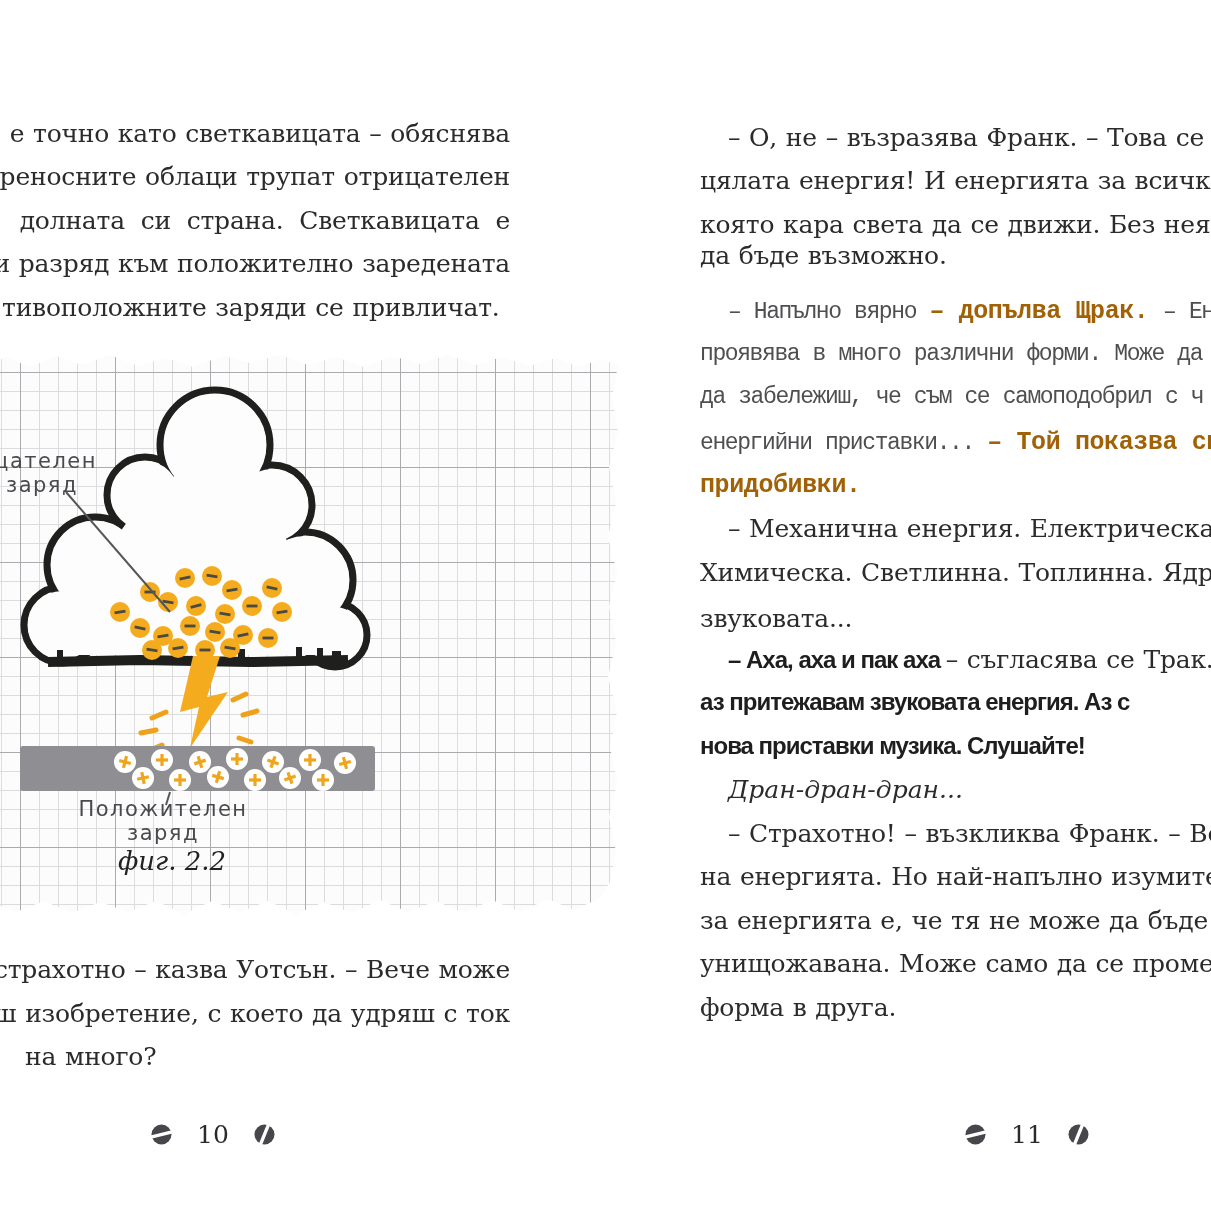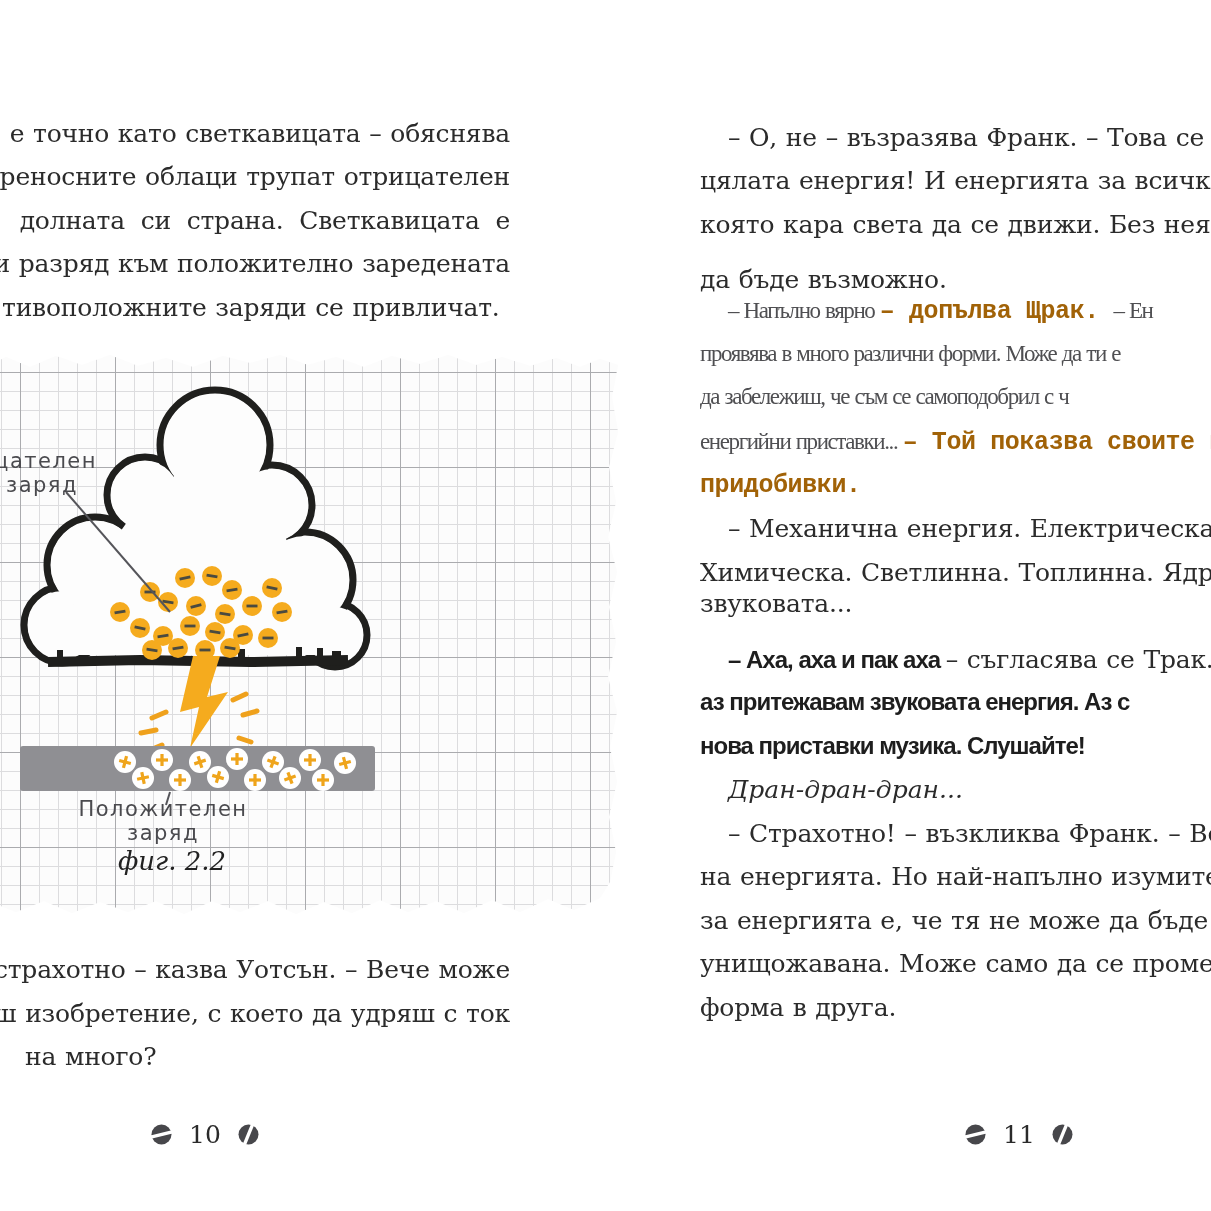--- a/index.html
+++ b/index.html
@@ -2,21 +2,21 @@
 <html><head>
 <meta charset="utf-8">
 <style>
   html,body{margin:0;padding:0;background:#ffffff;}
   .page-root{position:relative;width:1211px;height:1211px;background:#ffffff;overflow:hidden;
              font-family:"DejaVu Serif", serif;}
   
   .ln{position:absolute;white-space:nowrap;line-height:1.25;}
   .serif{font-size:25px;color:#2b2b2b;letter-spacing:-0.2px;word-spacing:1px;}
   .serifb{font-family:Liberation Mono, monospace;font-weight:bold;font-size:25px;color:#a16207;letter-spacing:-0.4px;}
-  .robo{font-family:Liberation Serif, serif;font-size:23px;color:#4f4f52;letter-spacing:-1.4px;word-spacing:1px;}
+  .robo{font-family:Liberation Mono, monospace;font-size:23px;color:#4f4f52;letter-spacing:-1.4px;word-spacing:1px;}
   .robob{font-family:Liberation Sans, sans-serif;font-weight:bold;font-size:24px;color:#1e1e1e;letter-spacing:-1px;}
   .ital{font-style:italic;font-size:25px;color:#2b2b2b;}
   .rp-line{left:700px;}
   .rp-ind{left:728px;}
   .lt-line{right:701px;}
   .ws-wide{word-spacing:8px;}
   
   .paper{position:absolute;left:-12px;top:352px;width:630px;height:566px;background-color:#fcfcfc;
     background-image:
       linear-gradient(to bottom,#aaabae 1.5px,transparent 1.5px),
@@ -26,21 +26,21 @@
     background-size:95px 95px,95px 95px,19px 19px,19px 19px;
     background-position:32px 20px,32px 20px,13px 1px,13px 1px;
     filter:drop-shadow(0 1px 2px rgba(0,0,0,0.18));
     clip-path:polygon(0px 14px,18px 5px,42px 15px,68px 4px,94px 13px,122px 3px,150px 14px,178px 6px,205px 15px,235px 4px,262px 11px,292px 3px,320px 13px,348px 5px,376px 15px,404px 4px,432px 12px,460px 3px,488px 13px,514px 5px,542px 14px,568px 6px,592px 15px,612px 7px,630px 13px,624px 45px,630px 80px,621px 115px,628px 150px,620px 185px,629px 220px,621px 255px,628px 290px,620px 325px,629px 360px,622px 395px,629px 430px,621px 465px,628px 500px,622px 530px,612px 546px,586px 558px,560px 547px,532px 560px,504px 548px,476px 561px,448px 549px,420px 560px,392px 548px,364px 561px,336px 550px,308px 562px,280px 549px,252px 560px,224px 549px,196px 562px,168px 549px,140px 560px,112px 550px,84px 561px,56px 549px,28px 560px,0px 549px);}
   .figsvg{position:absolute;left:0;top:352px;}
   .figlabel{position:absolute;white-space:nowrap;font-family:"DejaVu Sans",sans-serif;
             font-size:21px;color:#4a4a4e;letter-spacing:1.5px;}
   .figcaption{position:absolute;white-space:nowrap;font-style:italic;font-size:26px;color:#222;}
   .center-x{transform:translateX(-50%);}
   
-  .footer{position:absolute;display:flex;align-items:center;gap:16px;}
+  .footer{position:absolute;display:flex;align-items:center;gap:24px;}
   .pagenum{font-size:25px;color:#2a2a2a;}
 </style>
 </head>
 <body>
 
 <div class="page-root">
 
   <div>
 
     <div class="ln serif lt-line" style="top:118px">о е точно като светкавицата – обяснява</div>
@@ -237,29 +237,29 @@
         <circle cx="11.5" cy="11.5" r="10" fill="#47474b"></circle>
         <rect x="0.5" y="9.8" width="22" height="3.4" fill="#ffffff" transform="rotate(-68 11.5 11.5)"></rect>
       </svg>
     </div>
   </div>
 
   <div>
     <div class="ln serif rp-ind" style="top:122px">– О, не – възразява Франк. – Това се о</div>
     <div class="ln serif rp-line" style="top:165px">цялата енергия! И енергията за всичко. Е</div>
     <div class="ln serif rp-line" style="top:209px">която кара света да се движи. Без нея н</div>
-    <div class="ln serif rp-line" style="top:264px">да бъде възможно.</div>
+    <div class="ln serif rp-line" style="top:240px">да бъде възможно.</div>
     <div class="ln rp-ind" style="top:296px"><span class="robo">– Напълно вярно </span><span class="serifb">– допълва Щрак. </span><span class="robo">– Ен</span></div>
     <div class="ln robo rp-line" style="top:340px">проявява в много различни форми. Може да ти е</div>
     <div class="ln robo rp-line" style="top:383px">да забележиш, че съм се самоподобрил с ч</div>
     <div class="ln rp-line" style="top:427px"><span class="robo">енергийни приставки... </span><span class="serifb">– Той показва своите н</span></div>
     <div class="ln serifb rp-line" style="top:470px">придобивки.</div>
     <div class="ln serif rp-ind" style="top:513px">– Механична енергия. Електрическа. М</div>
     <div class="ln serif rp-line" style="top:557px">Химическа. Светлинна. Топлинна. Ядрена. Не</div>
-    <div class="ln serif rp-line" style="top:588px">звуковата...</div>
+    <div class="ln serif rp-line" style="top:603px">звуковата...</div>
     <div class="ln rp-ind" style="top:644px"><span class="robob">– Аха, аха и пак аха </span><span class="serif">– съгласява се Трак. –</span></div>
     <div class="ln robob rp-line" style="top:687px">аз притежавам звуковата енергия. Аз с</div>
     <div class="ln robob rp-line" style="top:731px">нова приставки музика. Слушайте!</div>
     <div class="ln ital rp-ind" style="top:774px">Дран-дран-дран...</div>
     <div class="ln serif rp-ind" style="top:818px">– Страхотно! – възкликва Франк. – Всич</div>
     <div class="ln serif rp-line" style="top:861px">на енергията. Но най-напълно изумителн</div>
     <div class="ln serif rp-line" style="top:905px">за енергията е, че тя не може да бъде създ</div>
     <div class="ln serif rp-line" style="top:948px">унищожавана. Може само да се променя</div>
     <div class="ln serif rp-line" style="top:992px">форма в друга.</div>
 

